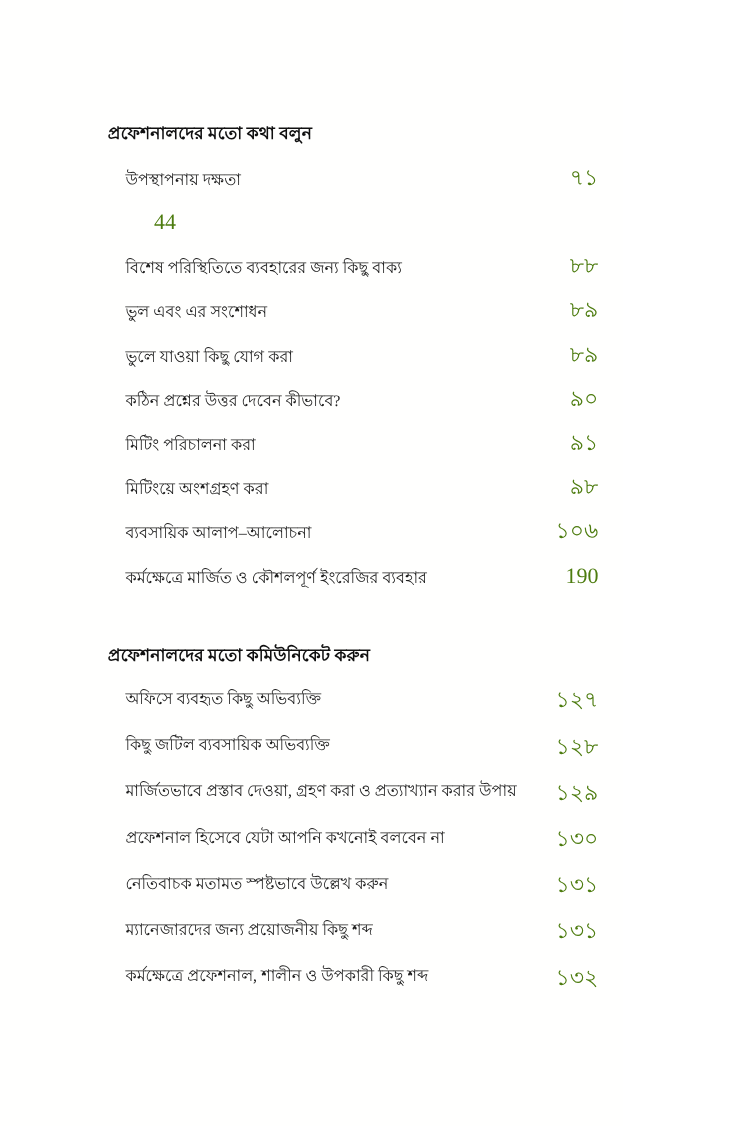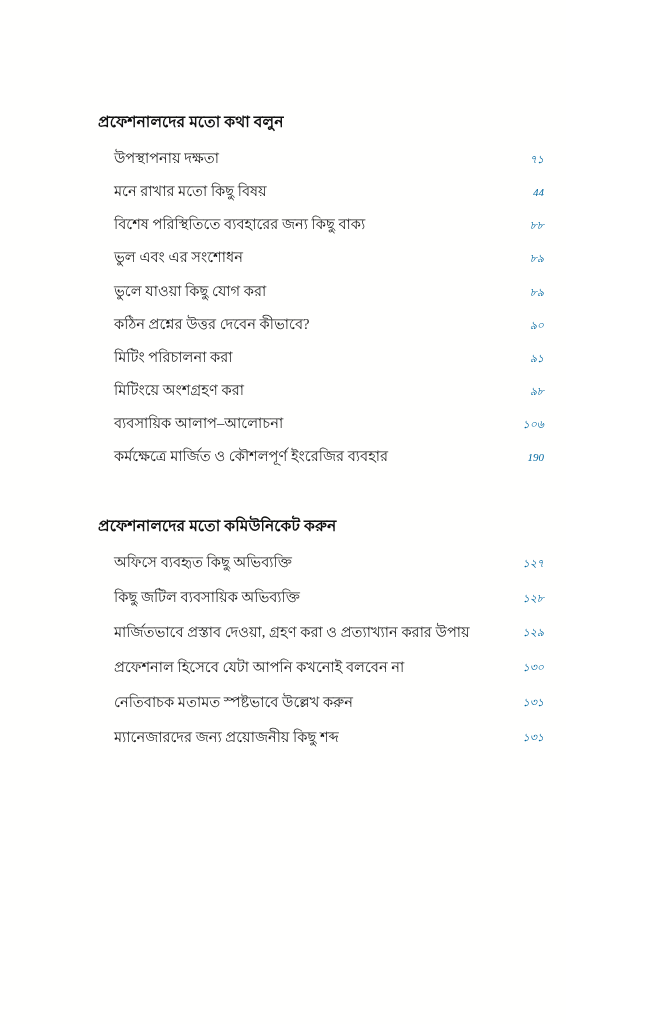--- a/index.html
+++ b/index.html
@@ -71,23 +71,22 @@
   .entry-title {
     flex: 0 1 auto;
     white-space: nowrap;
     padding-right: 10px;
   }
 
   .entry-page {
     flex: 0 0 auto;
     width: 46px;
     text-align: right;
-    font-size: 11px;
-    color: #0369a1;
-    font-style: italic;
+    font-size: 20px;
+    color: #4d7c0f;
   }
 
   
   .section-two .toc-entry {
     margin-bottom: 16px;
     align-items: center;
   }
 </style>
 </head>
 <body>
@@ -96,21 +95,20 @@
   <div class="content">
 
     <section class="toc-section section-one">
       <h2 class="section-heading">প্রফেশনালদের মতো কথা বলুন</h2>
       <ul class="toc-list">
         <li class="toc-entry">
           <span class="entry-title">উপস্থাপনায় দক্ষতা</span>
           <span class="entry-page">৭১</span>
         </li>
         <li class="toc-entry">
-          <span class="entry-title">মনে রাখার মতো কিছু বিষয়</span>
           <span class="entry-page">44</span>
         </li>
         <li class="toc-entry">
           <span class="entry-title">বিশেষ পরিস্থিতিতে ব্যবহারের জন্য কিছু বাক্য</span>
           <span class="entry-page">৮৮</span>
         </li>
         <li class="toc-entry">
           <span class="entry-title">ভুল এবং এর সংশোধন</span>
           <span class="entry-page">৮৯</span>
         </li>
@@ -163,17 +161,21 @@
           <span class="entry-page">১৩০</span>
         </li>
         <li class="toc-entry">
           <span class="entry-title">নেতিবাচক মতামত স্পষ্টভাবে উল্লেখ করুন</span>
           <span class="entry-page">১৩১</span>
         </li>
         <li class="toc-entry">
           <span class="entry-title">ম্যানেজারদের জন্য প্রয়োজনীয় কিছু শব্দ</span>
           <span class="entry-page">১৩১</span>
         </li>
+        <li class="toc-entry">
+          <span class="entry-title">কর্মক্ষেত্রে প্রফেশনাল, শালীন ও উপকারী কিছু শব্দ</span>
+          <span class="entry-page">১৩২</span>
+        </li>
       </ul>
     </section>
 
   </div>
 </div>
 
 </body></html>

